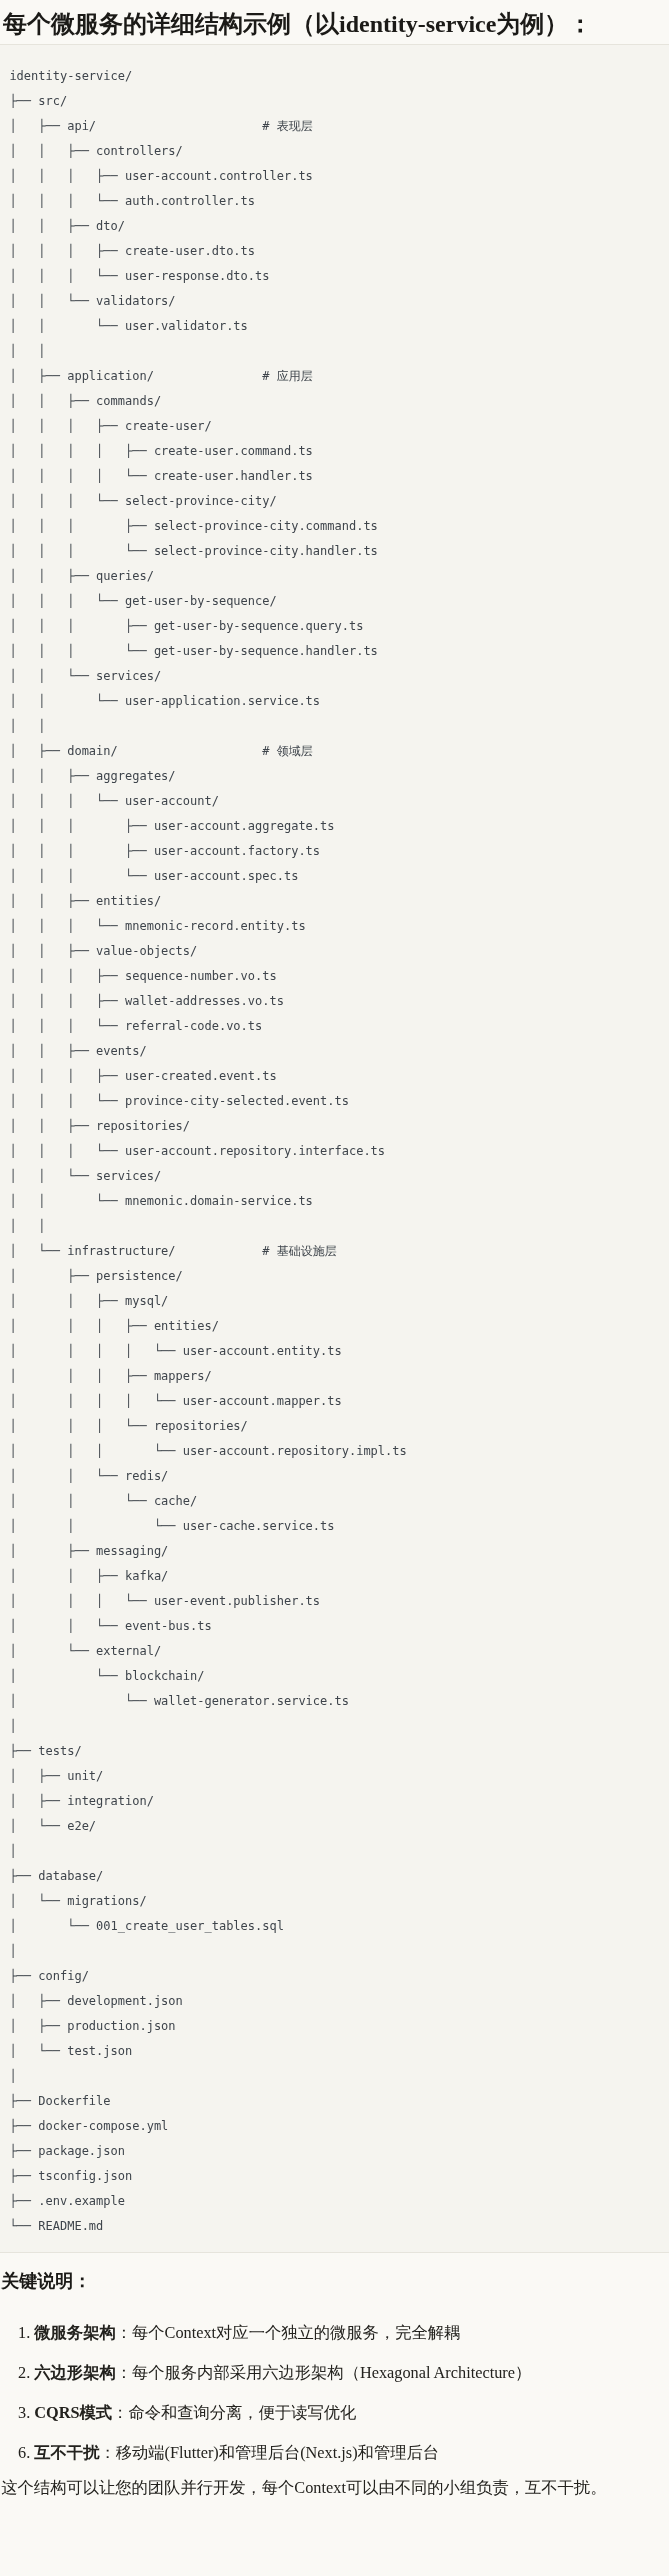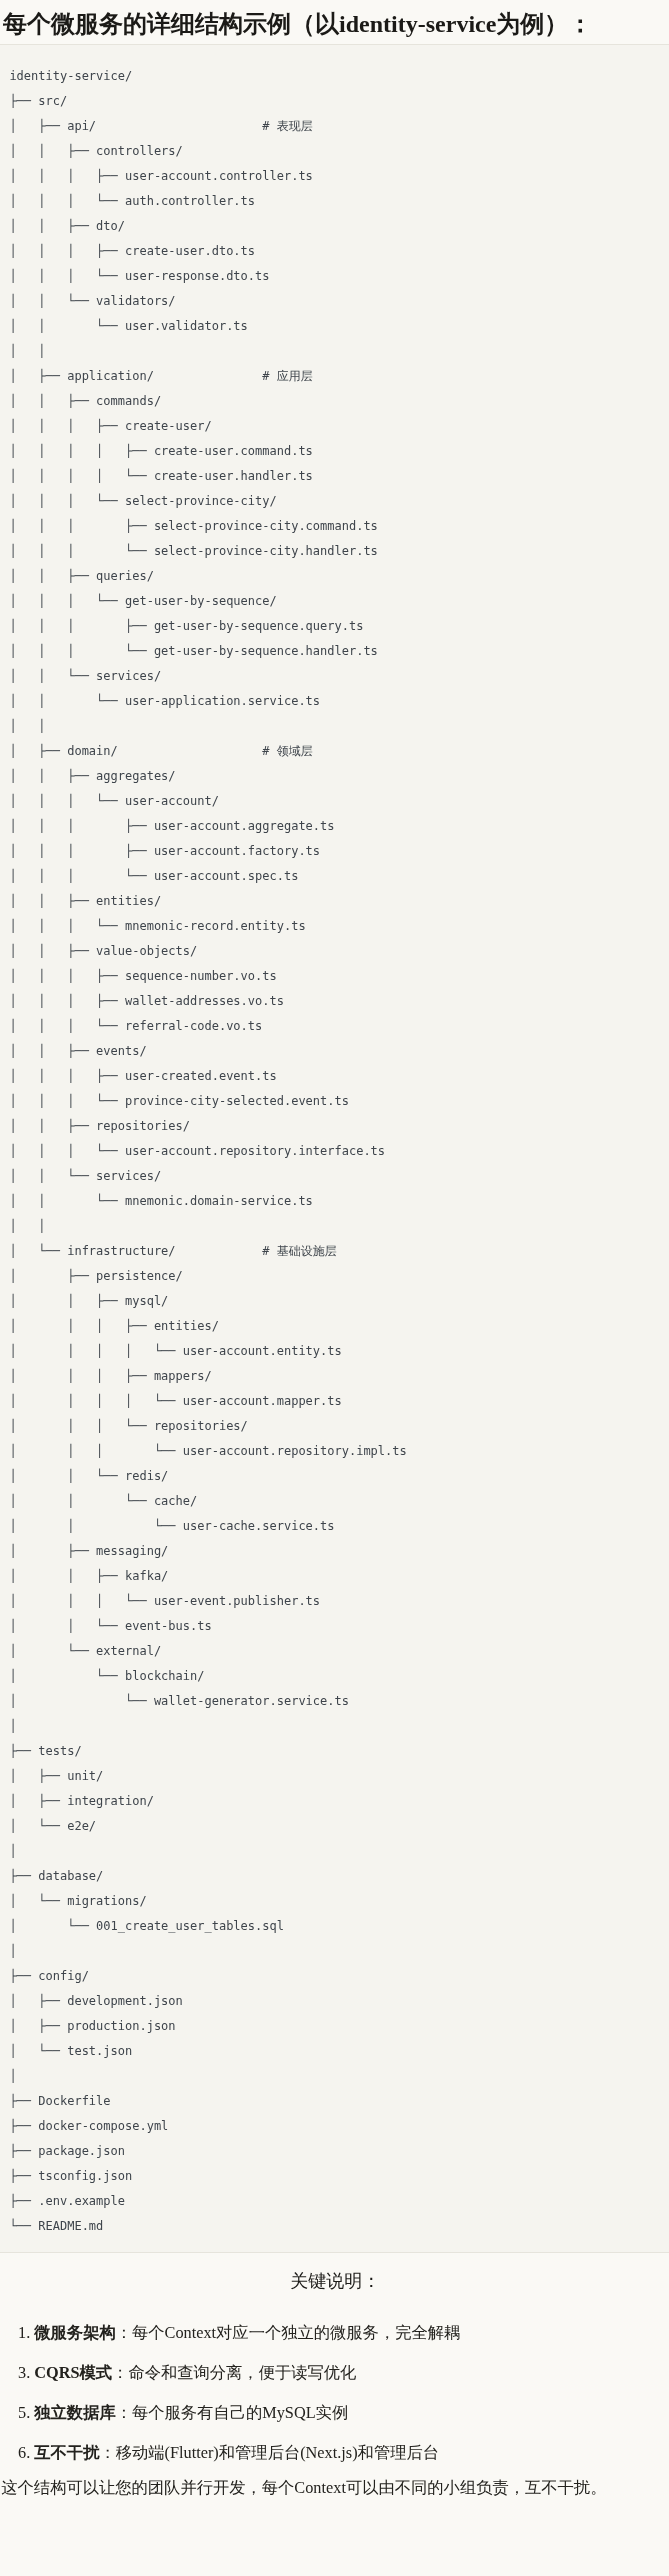--- a/index.html
+++ b/index.html
@@ -31,24 +31,23 @@
     font-family: "DejaVu Sans Mono", monospace;
     font-size: 12px;
     line-height: 25px;
     color: #3e444b;
     white-space: pre;
     overflow: hidden;
   }
   .notes-heading {
     font-size: 18px;
     line-height: 25px;
-    font-weight: 400;
+    font-weight: 700;
     margin: 16.3px 0 0 1.3px;
     color: #1b1a17;
-    text-align: center;
   }
   .notes-list {
     list-style: none;
     margin: 26px 0 0 0;
     padding: 0 0 0 18px;
   }
   .notes-list li {
     font-size: 16.3px;
     line-height: 25px;
     margin: 0 0 15px 0;
@@ -161,25 +160,25 @@
 ├── tsconfig.json
 ├── .env.example
 └── README.md</pre>
 
   <h2 class="notes-heading">关键说明：</h2>
 
   <ol class="notes-list">
 
       <li><span class="note-num">1. </span><strong class="note-label">微服务架构</strong><span class="note-desc">：每个Context对应一个独立的微服务，完全解耦</span></li>
 
+      <li><span class="note-num">2. </span><strong class="note-label">六边形架构</strong><span class="note-desc">：每个服务内部采用六边形架构（Hexagonal Architecture）</span></li>
 
       <li><span class="note-num">3. </span><strong class="note-label">CQRS模式</strong><span class="note-desc">：命令和查询分离，便于读写优化</span></li>
 
 
-      <li><span class="note-num">5. </span><strong class="note-label">独立数据库</strong><span class="note-desc">：每个服务有自己的MySQL实例</span></li>
 
       <li><span class="note-num">6. </span><strong class="note-label">互不干扰</strong><span class="note-desc">：移动端(Flutter)和管理后台(Next.js)和管理后台</span></li>
     </ol>
 
   <p class="closing-paragraph">这个结构可以让您的团队并行开发，每个Context可以由不同的小组负责，互不干扰。</p>
 
 </div>
 
 
 </body></html>

